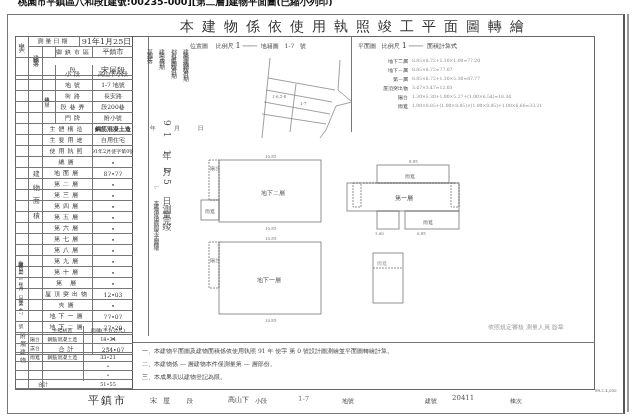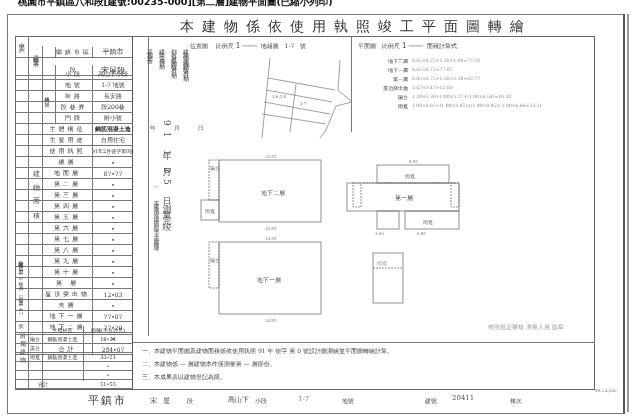--- a/index.html
+++ b/index.html
@@ -39,20 +39,24 @@
 
 <div class="abs inner"></div>
 
 <div class="abs ltable">
 
   <div class="vline" style="left:13px;top:0;height:354px;"></div>
   <div class="vline" style="left:27px;top:10px;height:260px;"></div>
 
   <div class="vcol" style="left:2px;top:2px;">申請人</div>
 
+  <div class="row" style="top:0;height:11px;left:13px;width:105px;">
+    <div class="cell" style="left:0;width:52px;border-right:1px solid #777;letter-spacing:2px;">測量日期</div>
+    <div class="cell" style="left:52px;width:53px;font-size:8px;">91年1月25日</div>
+  </div>
 
   <div class="vcol" style="left:16px;top:14px;">建物坐落</div>
 
   <div class="row" style="top:11px;height:11px;">
     <div class="cell c-label">鄉鎮市區</div>
     <div class="cell c-val" style="font-size:7px;">平鎮市</div>
   </div>
   <div class="row" style="top:29px;height:11px;">
     <div class="cell c-label">段</div>
     <div class="cell c-val" style="font-size:8px;">宋屋段</div>

